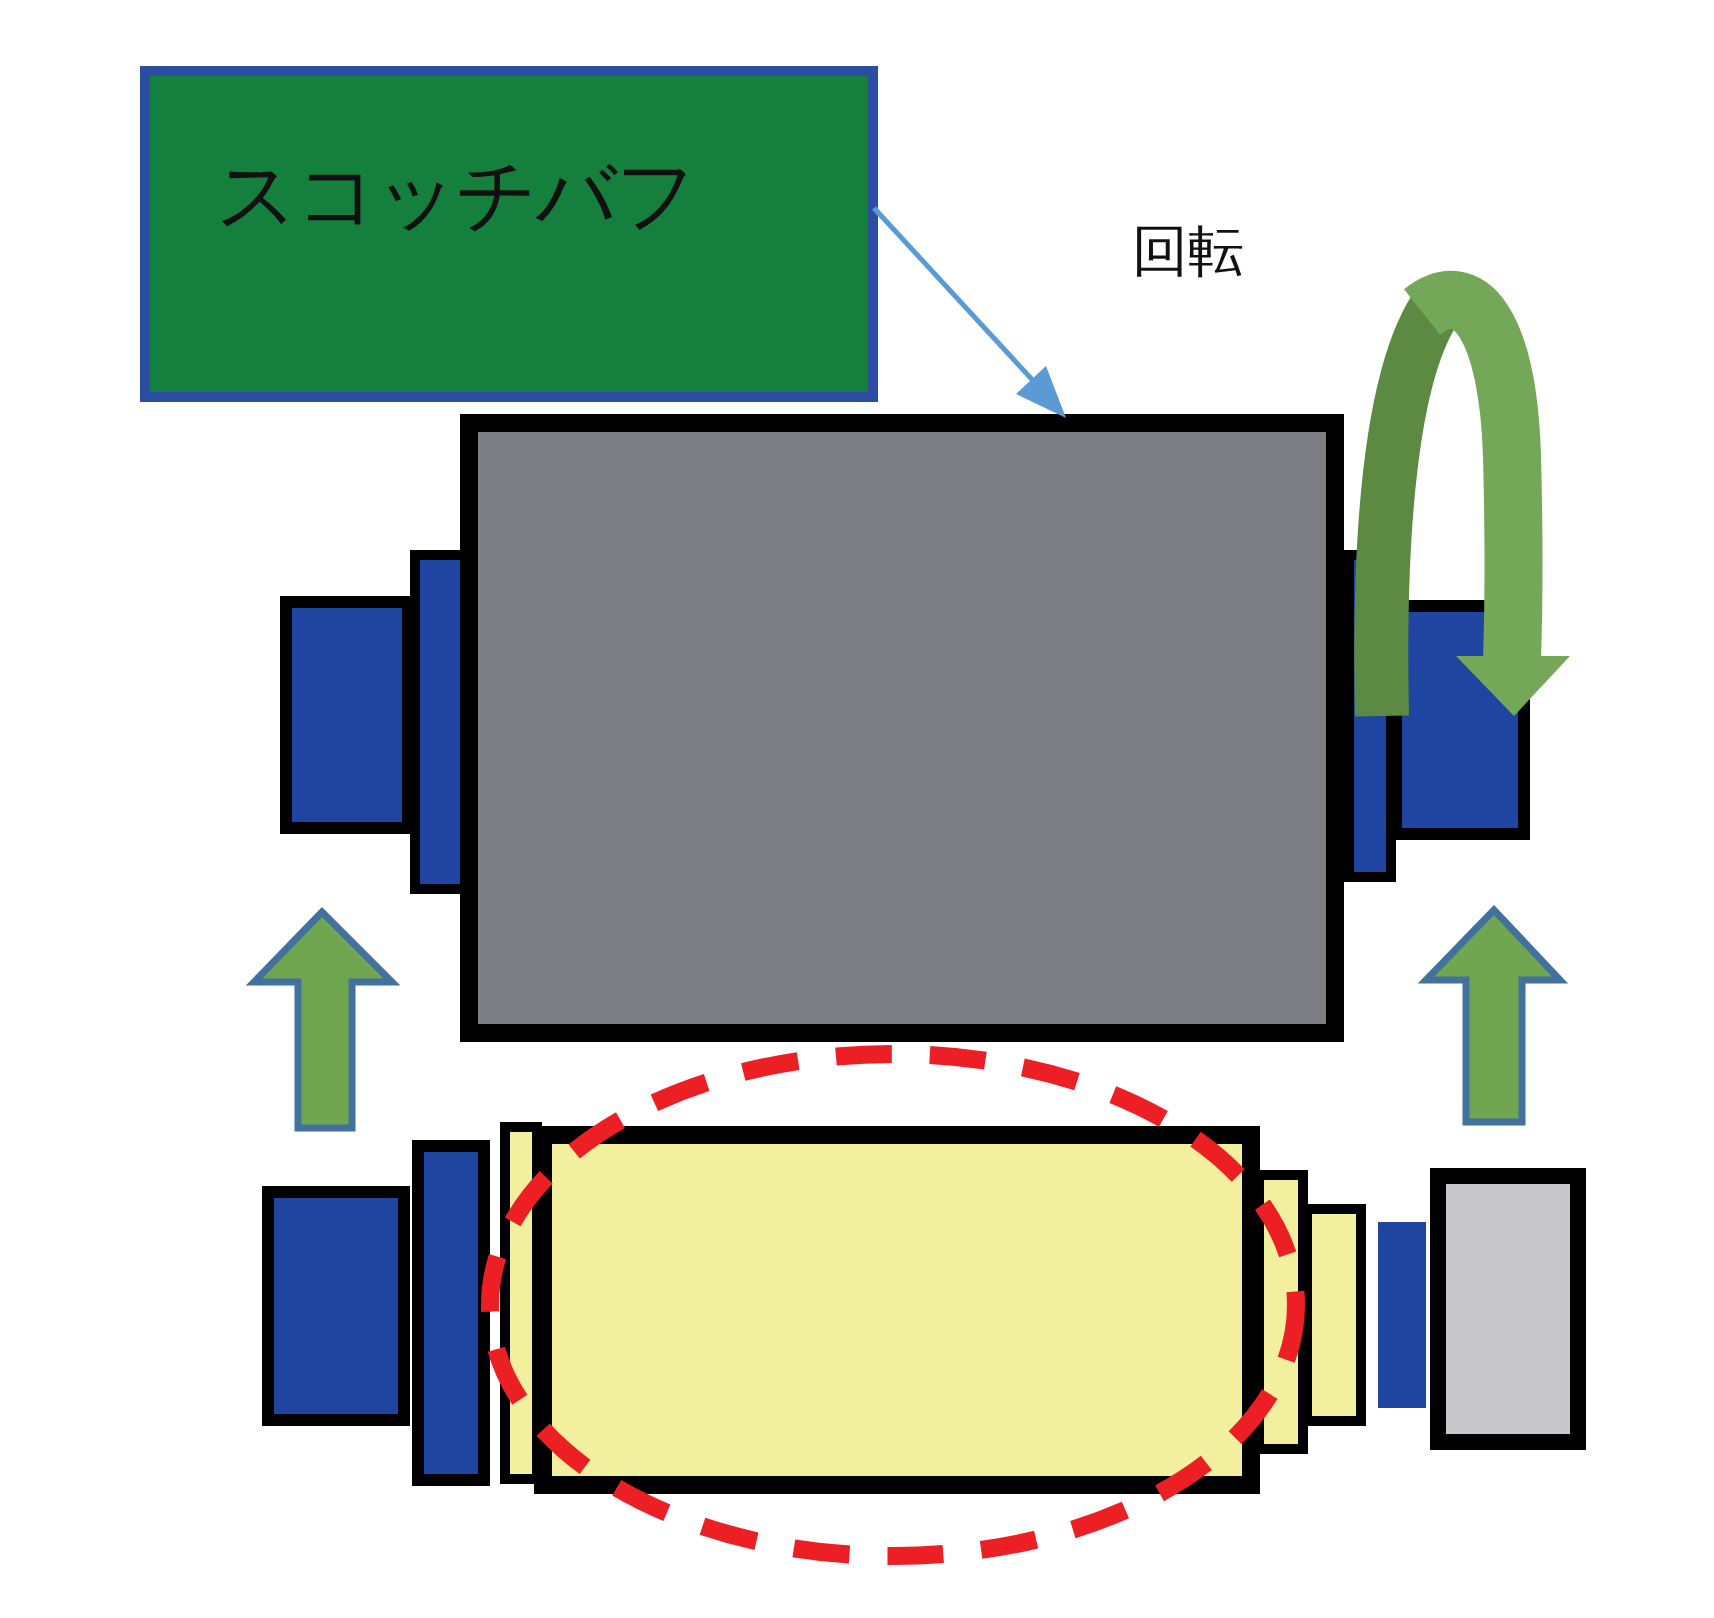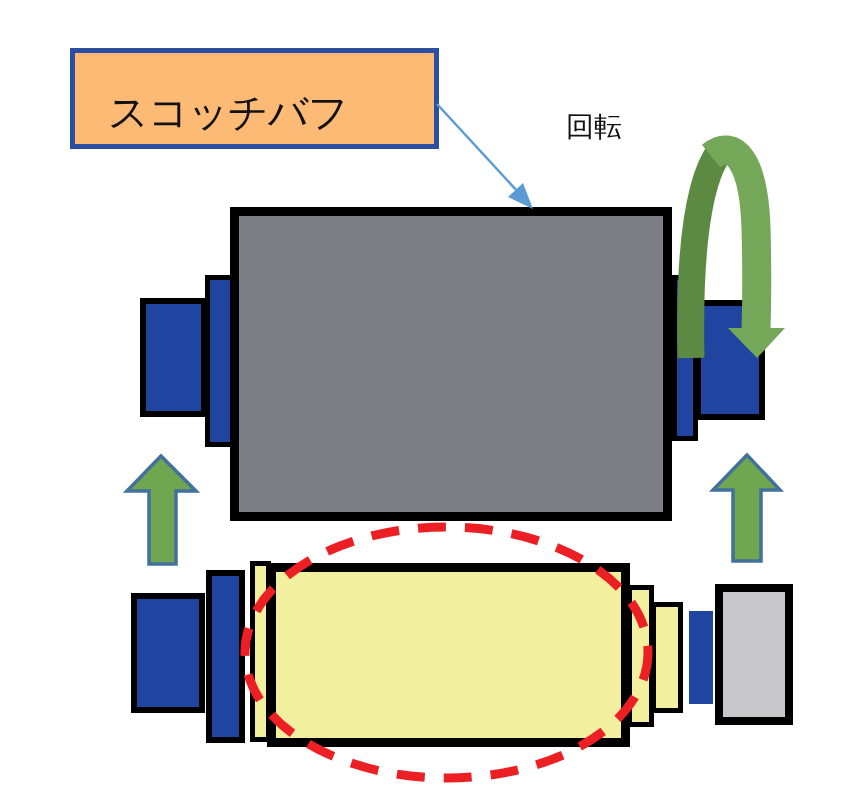--- a/index.html
+++ b/index.html
@@ -5,22 +5,22 @@
   html,body{margin:0;padding:0;background:#fff;}
   #canvas{
     position:relative;width:857px;height:809px;background:#fff;overflow:hidden;
     font-family:"Liberation Serif","DejaVu Serif",serif;
   }
   #canvas *{box-sizing:border-box;}
   .abs{position:absolute;}
 
   
   .label-box{
-    left:70px;top:48px;width:369px;height:101px;
-    background:#fdba74;border:5px solid var(--label-box-border,#2B4EA2);
+    left:70px;top:33px;width:369px;height:168px;
+    background:#15803d;border:5px solid var(--label-box-border,#2B4EA2);
   }
   .label-text{
     position:absolute;left:33px;top:40px;
     font-size:40px;line-height:1;color:#111;white-space:nowrap;letter-spacing:-1px;
   }
   .rotation-text{
     left:566px;top:113px;font-size:28px;line-height:1;color:#111;white-space:nowrap;
   }
 
   

